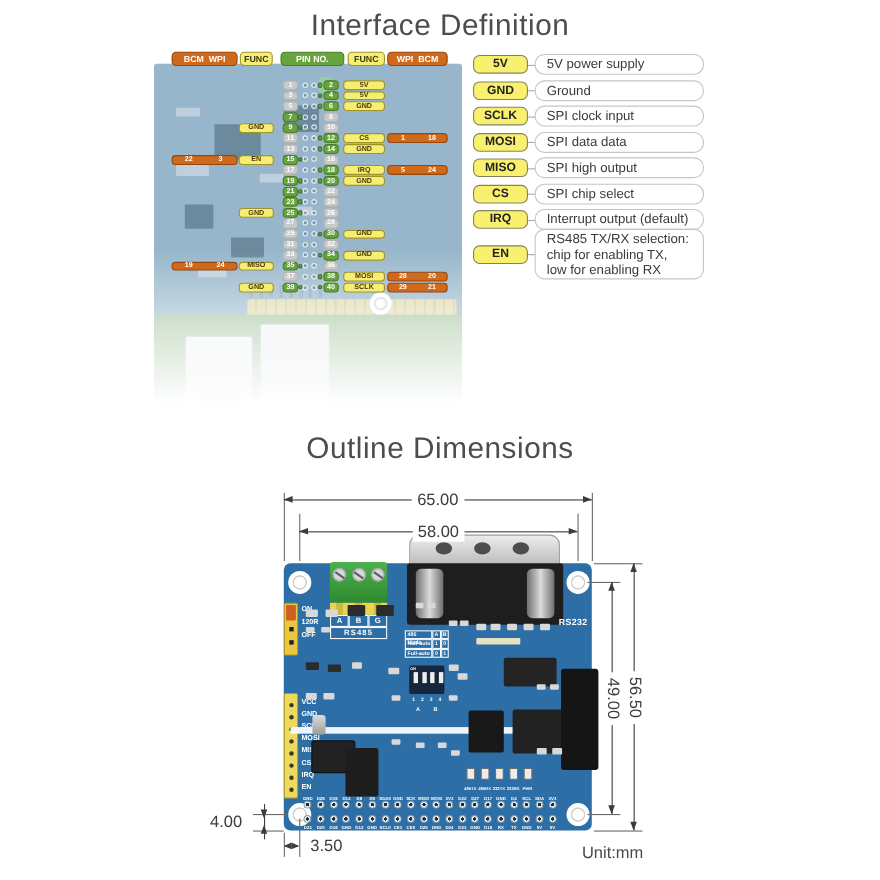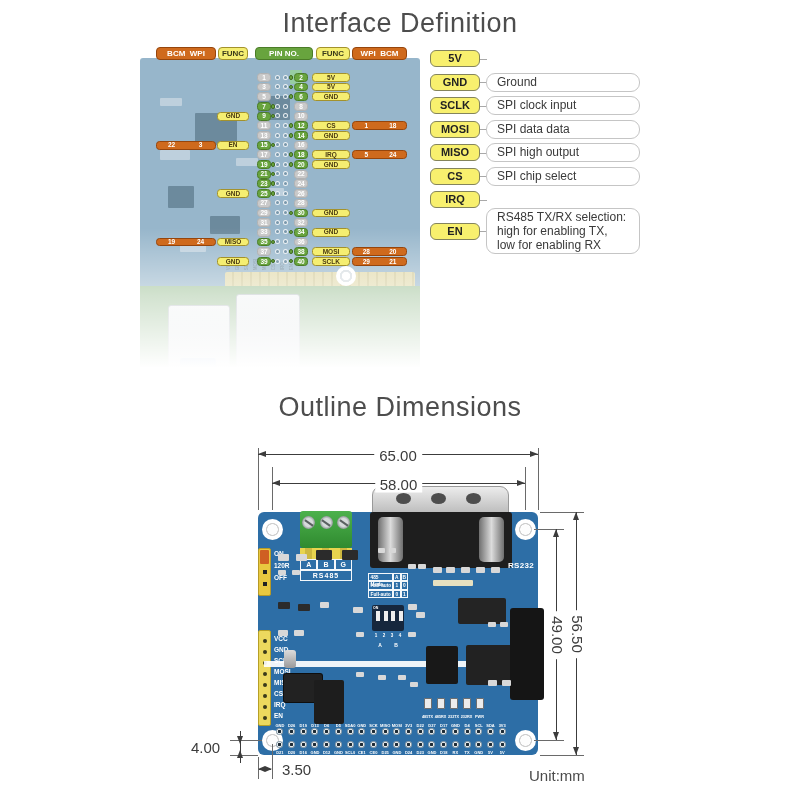--- a/index.html
+++ b/index.html
@@ -664,20 +664,23 @@
       <div class="gdot" style="left: 270.5px;"></div>
       <div class="gdot" style="left: 288.5px;"></div>
       <div class="pb pb-pin-on" style="left: 294px; width: 14px;">40</div>
       <div class="pb pb-y" style="left: 312px; width: 38px;">SCLK</div>
       <div class="pb pb-o" style="left: 352px; width: 55px;">
         <span style="flex: 1 1 0%;">29</span>
         <span style="flex: 1 1 0%;">21</span>
       </div>
     </div>
     <div class="lline" style="top: 58.5px;"></div>
+    <div class="lbox" style="top: 49px; height: 19px;">
+      <span>5V power supply</span>
+    </div>
     <div class="lbadge" style="top: 50px;">5V</div>
     <div class="lline" style="top: 82px;"></div>
     <div class="lbox" style="top: 72.5px; height: 19px;">
       <span>Ground</span>
     </div>
     <div class="lbadge" style="top: 73.5px;">GND</div>
     <div class="lline" style="top: 105.5px;"></div>
     <div class="lbox" style="top: 96px; height: 19px;">
       <span>SPI clock input</span>
     </div>
@@ -691,21 +694,24 @@
     <div class="lbox" style="top: 143px; height: 19px;">
       <span>SPI high output</span>
     </div>
     <div class="lbadge" style="top: 144px;">MISO</div>
     <div class="lline" style="top: 176px;"></div>
     <div class="lbox" style="top: 166.5px; height: 19px;">
       <span>SPI chip select</span>
     </div>
     <div class="lbadge" style="top: 167.5px;">CS</div>
     <div class="lline" style="top: 199.5px;"></div>
+    <div class="lbox" style="top: 190px; height: 19px;">
+      <span>Interrupt output (default)</span>
+    </div>
     <div class="lbadge" style="top: 191px;">IRQ</div>
     <div class="lline" style="top: 231px;"></div>
     <div class="lbox" style="top: 208px; height: 46px;">
       <span>RS485 TX/RX selection:
-high for enabling TX,
+chip for enabling TX,
 low for enabling RX</span>
     </div>
     <div class="lbadge" style="top: 222.5px;">EN</div>
   </div>
 
 </body></html>

